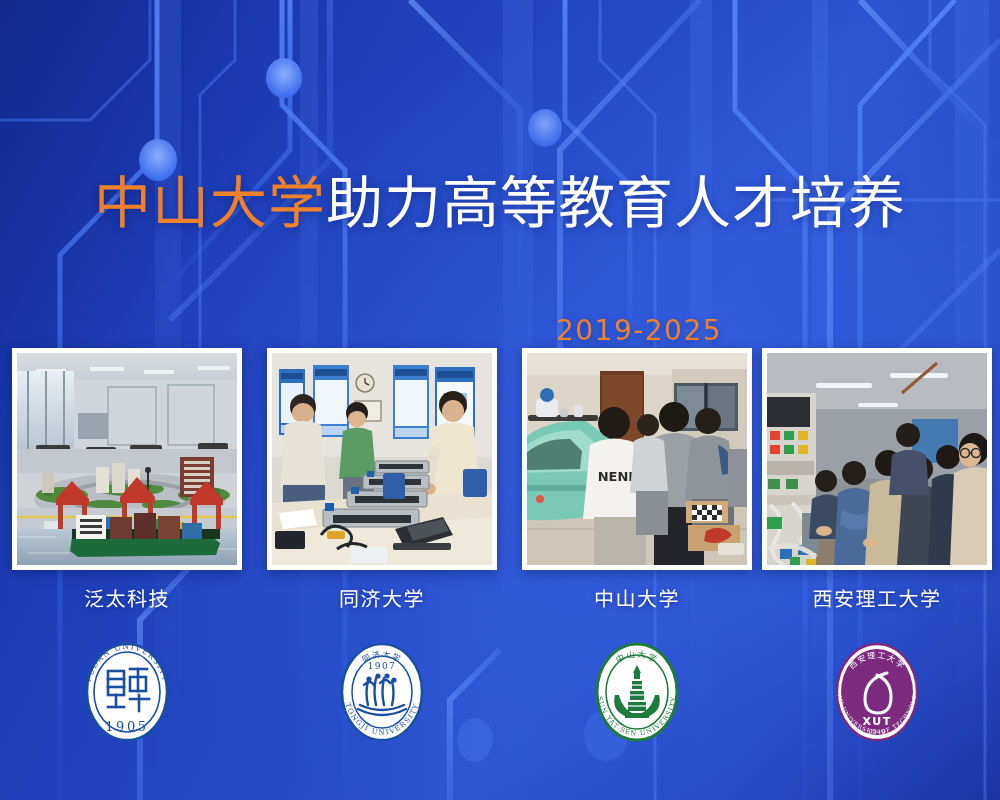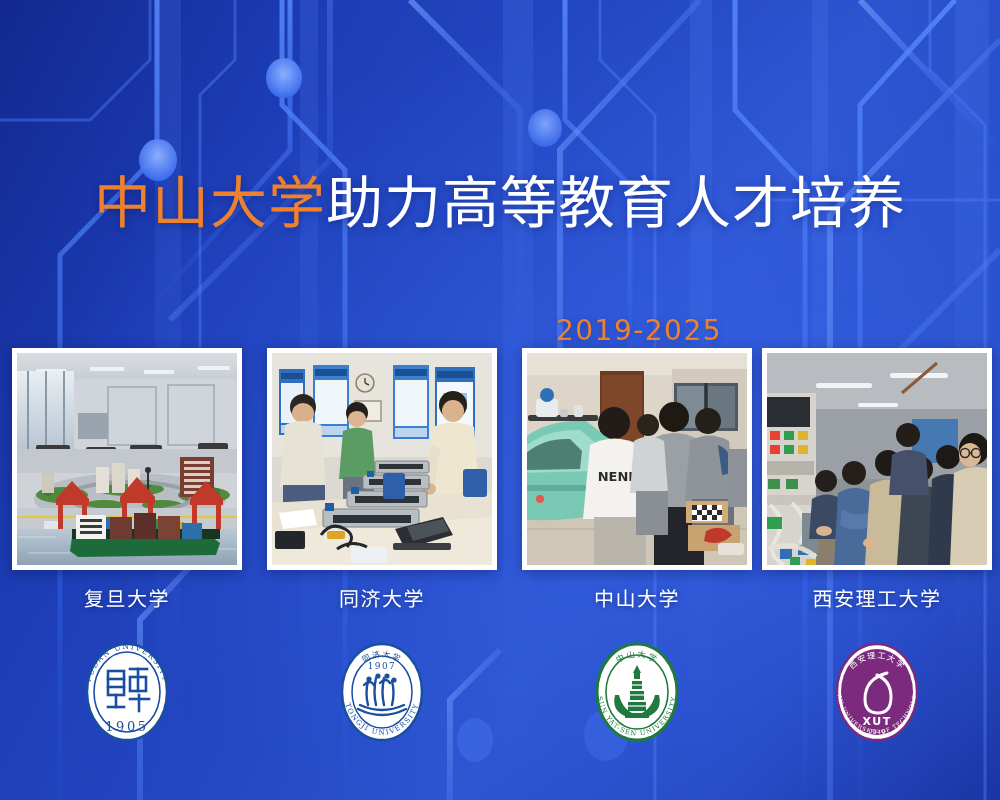--- a/index.html
+++ b/index.html
@@ -639,21 +639,21 @@
             </g>
           <g fill="#e0b429">
               <rect x="44" y="206" width="10" height="6"></rect>
             </g>
         </svg>
       </div>
     </div>
   </div>
 
   <div id="caption-row">
-    <div class="caption">复旦大学</div>
+    <div class="caption">泛太科技</div>
     <div class="caption">同济大学</div>
     <div class="caption">中山大学</div>
     <div class="caption">西安理工大学</div>
   </div>
 
   <div id="logo-row">
 
     <div class="logo-wrap">
       <svg width="104" height="118" viewBox="0 0 104 118">
         <defs>

